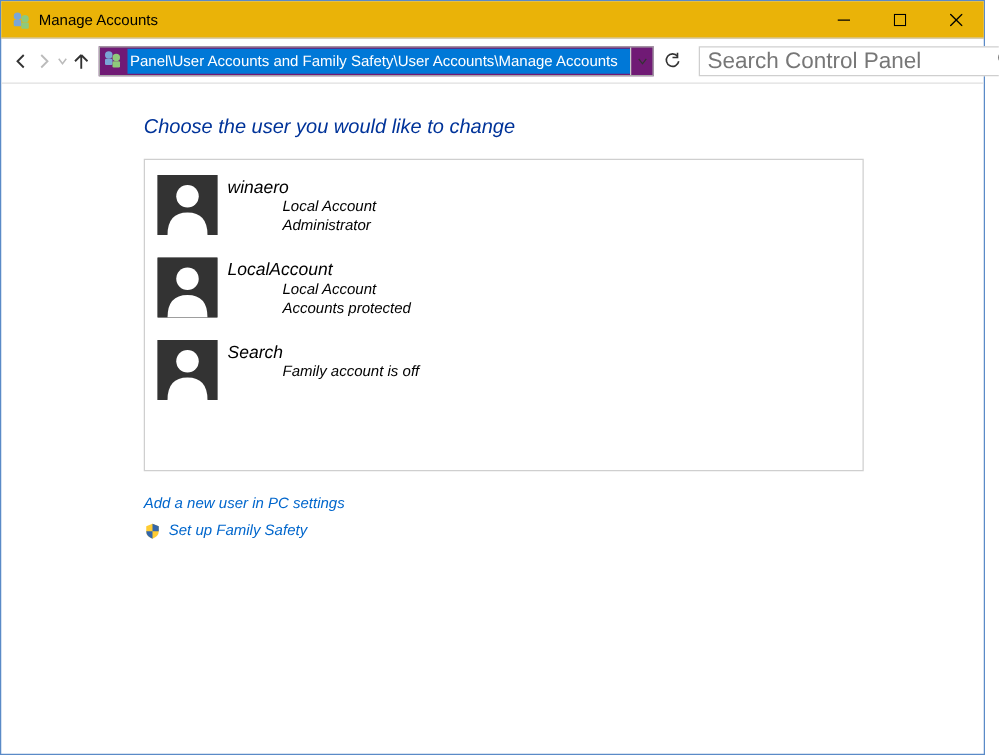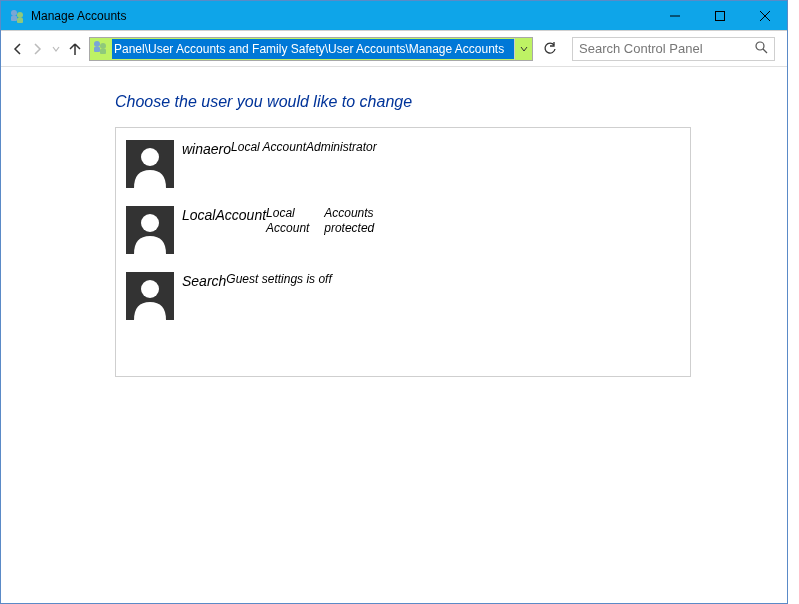--- a/index.html
+++ b/index.html
@@ -1,53 +1,53 @@
 <!DOCTYPE html>
 <html><head>
   <meta charset="utf-8">
   <style>
     * { box-sizing: border-box; margin: 0; padding: 0; font-family: "Segoe UI", sans-serif; }
     body { width: 799px; height: 604px; background: #fff; overflow: hidden; }
     
     .window { width: 788px; height: 604px; border: 1px solid #5a8ac7; display: flex; flex-direction: column; background: #fff; }
     
-    .titlebar { height: 30px; background: #0ea5e9; display: flex; align-items: center; border-bottom: 1px solid #d0d0d0; }
+    .titlebar { height: 30px; background: #eab308; display: flex; align-items: center; border-bottom: 1px solid #d0d0d0; }
     .titlebar-icon { width: 16px; height: 16px; margin-left: 8px; margin-right: 6px; }
     .titlebar-title { font-size: 12px; color: #000; flex: 1; }
     .titlebar-buttons { display: flex; height: 100%; }
     .titlebar-btn { width: 45px; height: 29px; display: flex; align-items: center; justify-content: center; font-size: 14px; cursor: default; }
     .titlebar-btn.close { width: 45px; }
 
     .navbar { height: 36px; display: flex; align-items: center; padding: 0 8px; gap: 2px; border-bottom: 1px solid #e0e0e0; }
     .nav-btn { width: 24px; height: 24px; display: flex; align-items: center; justify-content: center; color: #555; font-size: 14px; cursor: default; }
     .nav-btn.disabled { color: #bbb; }
     .nav-btn.enabled { color: #333; }
     
-    .address-wrap { flex: 0 0 auto; display: flex; align-items: center; height: 24px; border: 1px solid #a8a8a8; background: #bef264; margin-left: 4px; width: 444px; }
+    .address-wrap { flex: 0 0 auto; display: flex; align-items: center; height: 24px; border: 1px solid #a8a8a8; background: #701a75; margin-left: 4px; width: 444px; }
     .address-icon { width: 20px; height: 20px; margin-left: 2px; flex-shrink: 0; }
     .address-text { flex: 1; height: 20px; line-height: 20px; font-size: 12px; background: #0078d7; color: #fff; padding: 0 2px; white-space: nowrap; overflow: hidden; }
     .address-drop { width: 18px; height: 22px; display: flex; align-items: center; justify-content: center; font-size: 9px; color: #333; border-left: 1px solid #ccc; }
     
     .refresh-btn { width: 24px; height: 24px; margin-left: 6px; display: flex; align-items: center; justify-content: center; color: #333; font-size: 13px; }
     
     .search-wrap { flex: 1; display: flex; align-items: center; height: 24px; border: 1px solid #cfcfcf; background: #fff; margin-left: 12px; margin-right: 4px; padding: 0 6px; }
-    .search-input { flex: 1; border: none; outline: none; font-size: 13px; color: #333; background: transparent; }
+    .search-input { flex: 1; border: none; outline: none; font-size: 18px; color: #333; background: transparent; }
     .search-input::placeholder { color: #777; }
     .search-icon { font-size: 12px; color: #555; }
 
     .content { flex: 1; padding: 26px 0 0 114px; overflow: auto; font-style: italic; }
     .heading { color: #003399; font-size: 16px; font-weight: 400; margin-bottom: 16px; }
     
     .accounts-box { width: 576px; height: 250px; border: 1px solid #cfcfcf; padding: 12px 10px; }
     .accounts-grid { display: flex; flex-wrap: wrap; }
     .account-item { width: 278px; display: flex; gap: 8px; margin-bottom: 18px; cursor: default; }
     .avatar { width: 48px; height: 48px; background: #333; display: flex; align-items: center; justify-content: center; flex-shrink: 0; }
-    .account-info { display: flex; flex-direction: row; justify-content: flex-start; padding-top: 0; }
+    .account-info { display: flex; flex-direction: column; justify-content: flex-start; padding-top: 0; }
     .account-name { font-size: 14px; color: #000; line-height: 18px; }
-    .account-line { font-size: 12px; color: #000; line-height: 15px; }
+    .account-line { font-size: 12px; color: #000; line-height: 15px; margin-left: 44px; }
     
     .links { margin-top: 14px; }
     .link-row { display: flex; align-items: center; gap: 6px; font-size: 12px; color: #0066cc; line-height: 22px; cursor: pointer; }
     .shield-icon { width: 14px; height: 14px; flex-shrink: 0; }
   </style>
 </head>
 <body>
 
 <div class="window">
 
@@ -177,22 +177,37 @@
         <div class="account-item">
           <div class="avatar">
             <svg width="48" height="48" viewBox="0 0 48 48">
                 <rect width="48" height="48" fill="#333"></rect>
                 <circle cx="24" cy="17" r="9" fill="#fff"></circle>
                 <path d="M8 48 Q8 30 24 30 Q40 30 40 48 Z" fill="#fff"></path>
               </svg>
           </div>
           <div class="account-info">
             <div class="account-name">Search</div>
-            <div class="account-line">Guest settings is off</div>
+            <div class="account-line">Family account is off</div>
           </div>
         </div>
 
       </div>
     </div>
 
+    <div class="links">
+      <div class="link-row">
+        <span>Add a new user in PC settings</span>
+      </div>
+      <div class="link-row">
+        <span class="shield-icon">
+          <svg viewBox="0 0 14 14" width="14" height="14">
+            <path d="M7 1 L12 3 L12 7 Q12 11 7 13 Q2 11 2 7 L2 3 Z" fill="#fc3"></path>
+            <path d="M7 1 L12 3 L12 7 L7 7 Z" fill="#36a"></path>
+            <path d="M7 7 L7 13 Q2 11 2 7 Z" fill="#36a"></path>
+          </svg>
+        </span>
+        <span>Set up Family Safety</span>
+      </div>
+    </div>
   </div>
 
 </div>
 
 </body></html>

